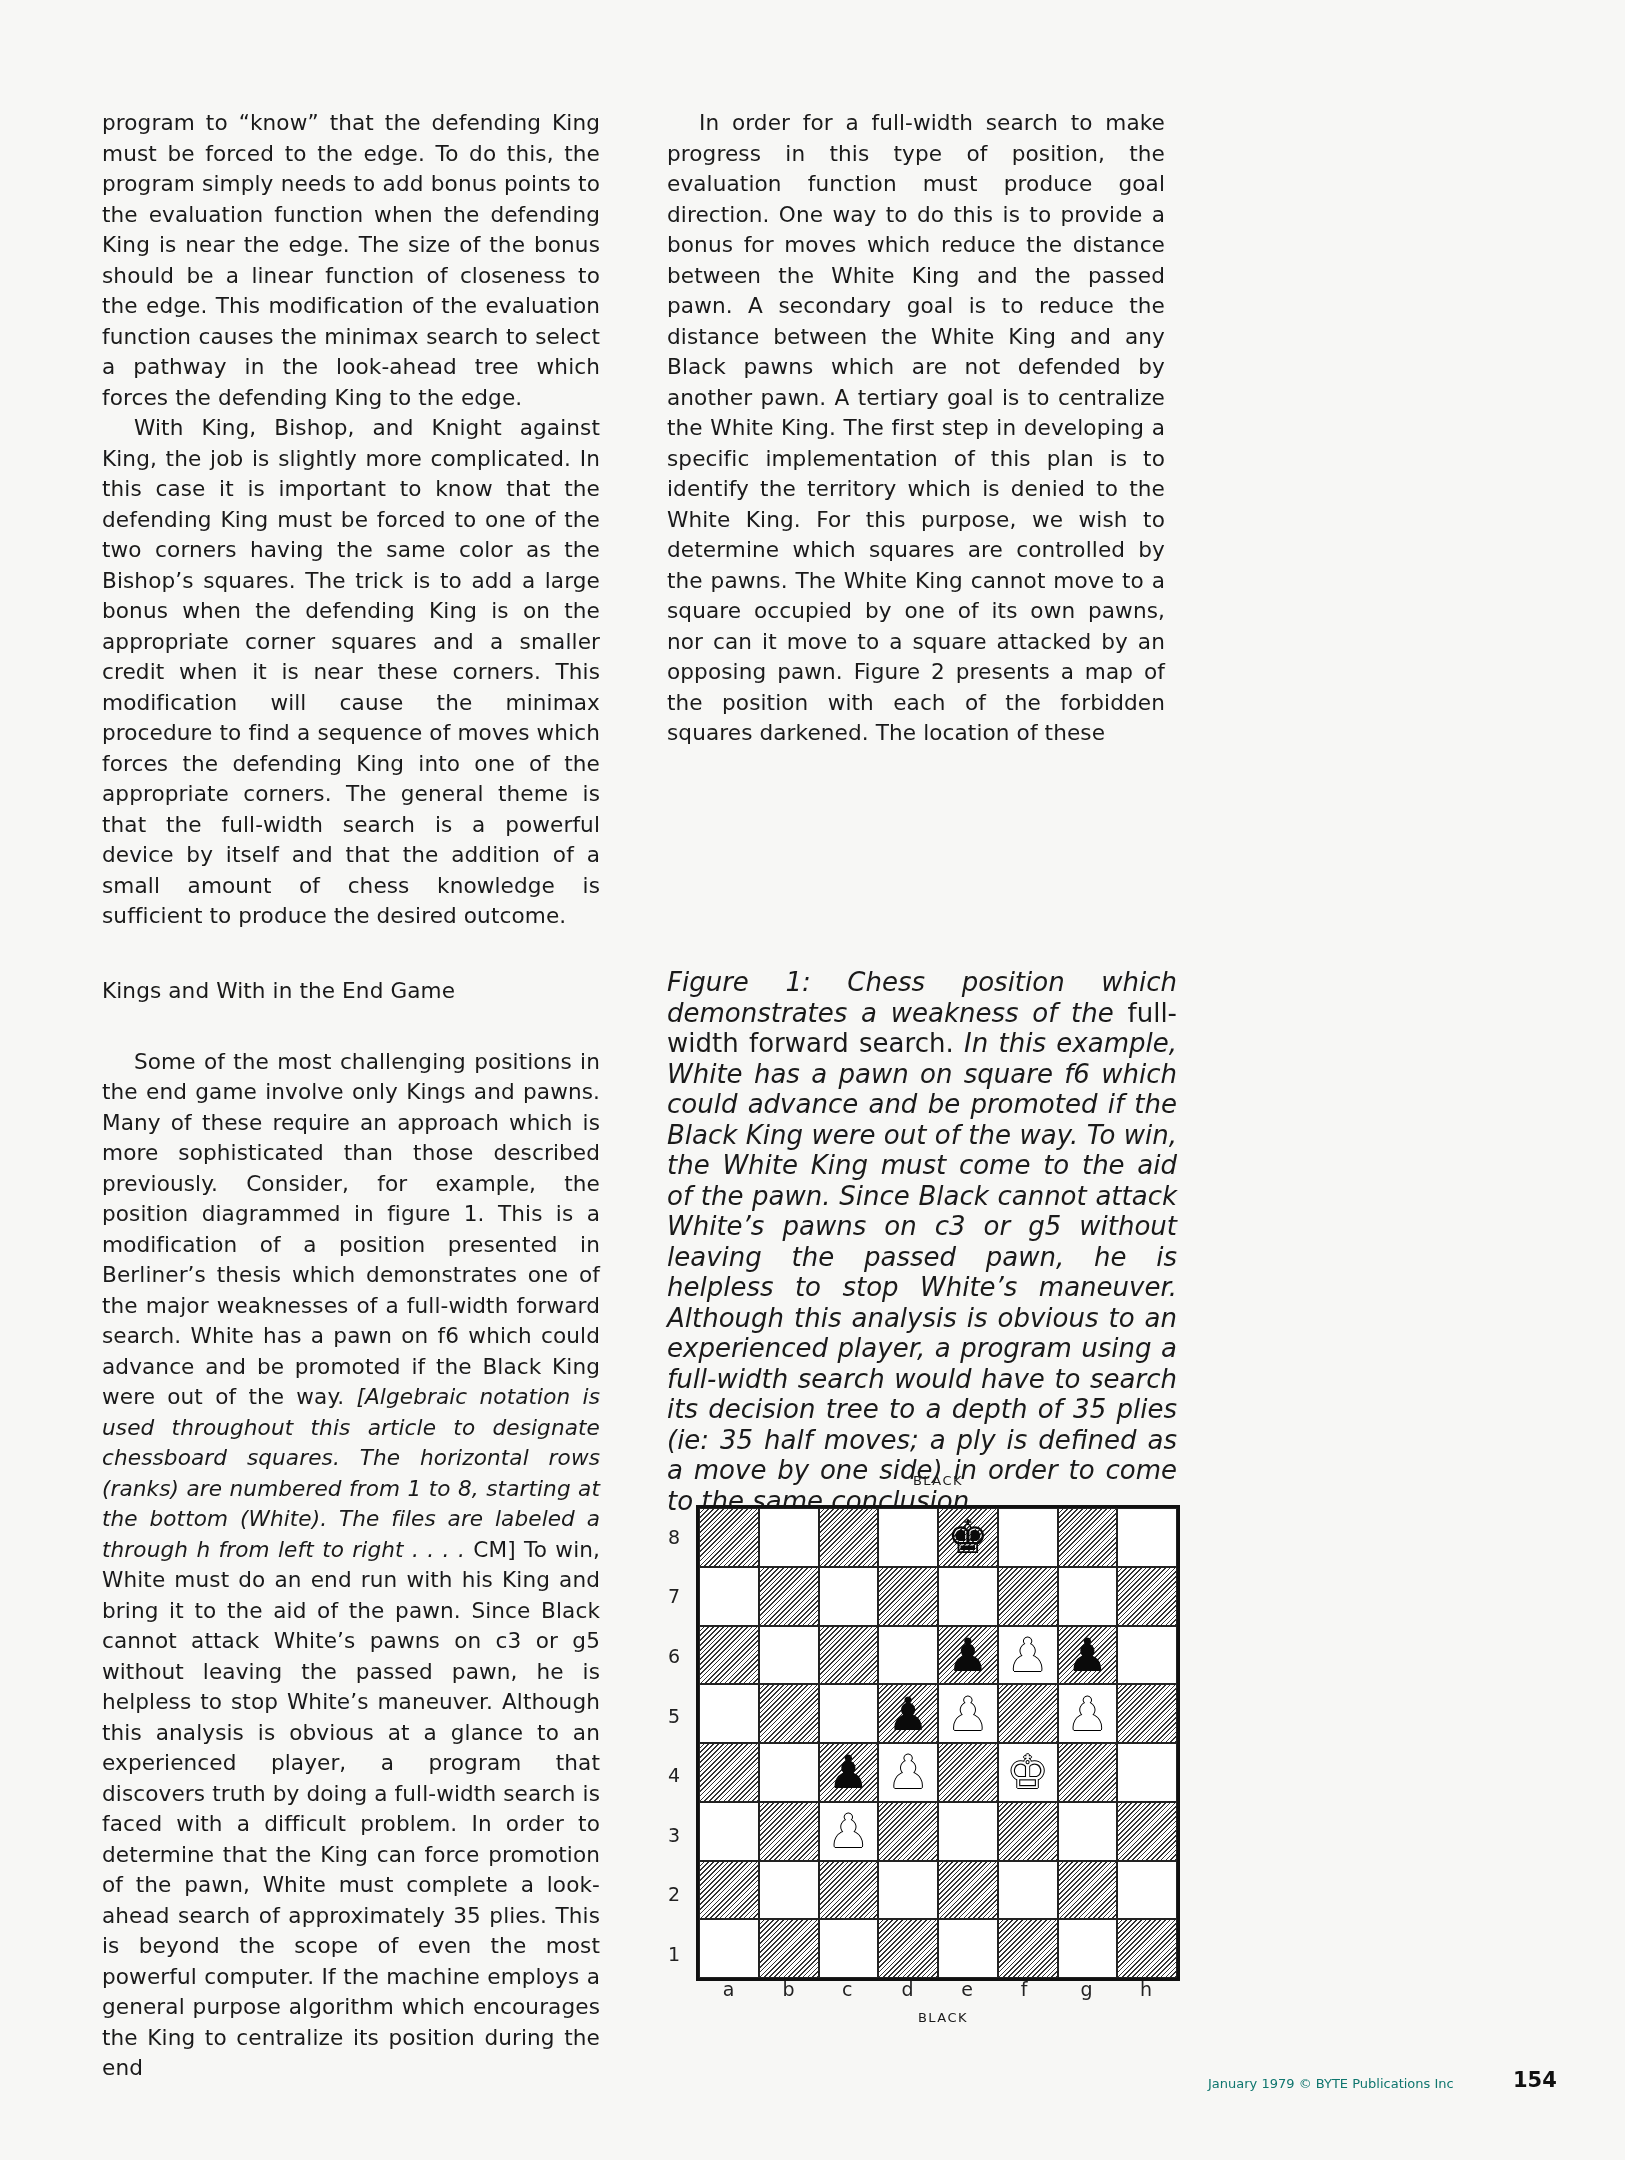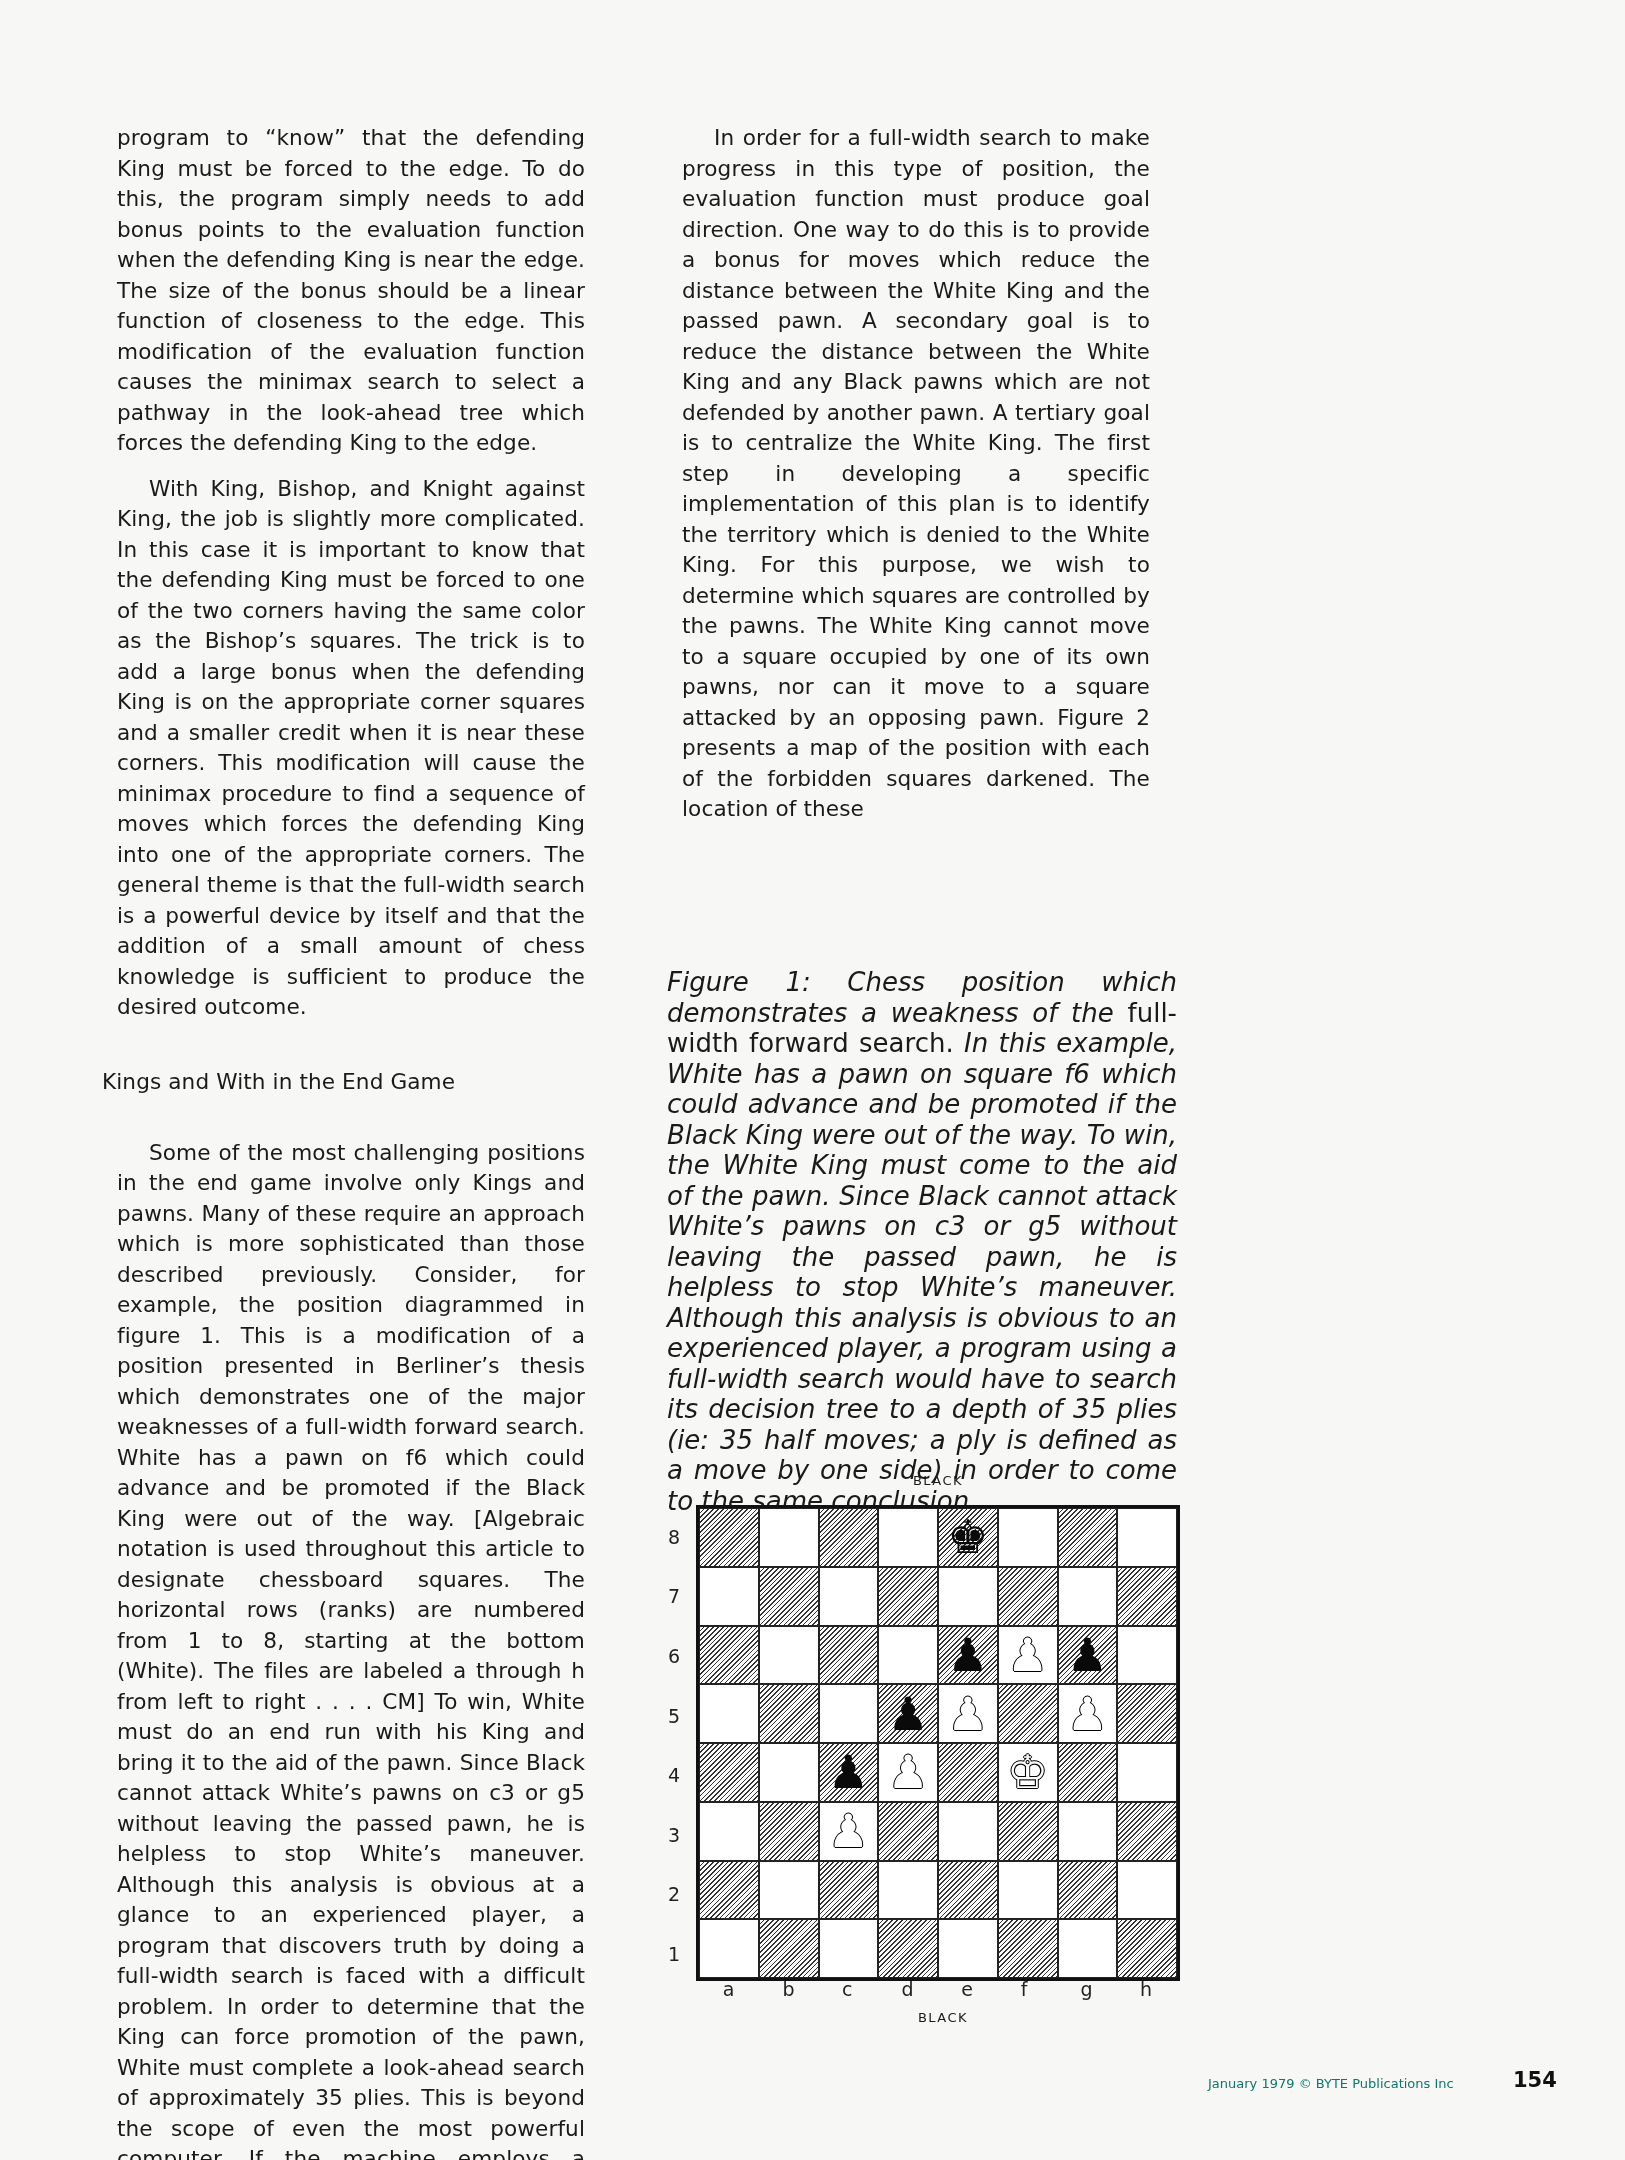--- a/index.html
+++ b/index.html
@@ -14,29 +14,29 @@
   .col {
     position: absolute;
     width: 498px;
     font-size: 21.6px;
     line-height: 30.5px;
     text-align: justify;
     letter-spacing: 0.1px;
   }
   .col-left { left: 102px; top: 108px; }
   .col-right { left: 667px; top: 108px; }
-  .para { margin: 15px; }
+  .para { margin: 0; }
   .para.indent { text-indent: 32px; }
   .heading {
     font-size: 21.6px;
     line-height: 30px;
     margin: 44px 0 41px 0;
     text-align: left;
   }
-  .italic { }
+  .italic { font-style: italic; }
   .caption {
     position: absolute;
     left: 667px; top: 967px;
     width: 510px;
     font-size: 26px;
     line-height: 30.5px;
     text-align: justify;
     font-style: italic;
   }
   .caption .upright { font-style: normal; }

